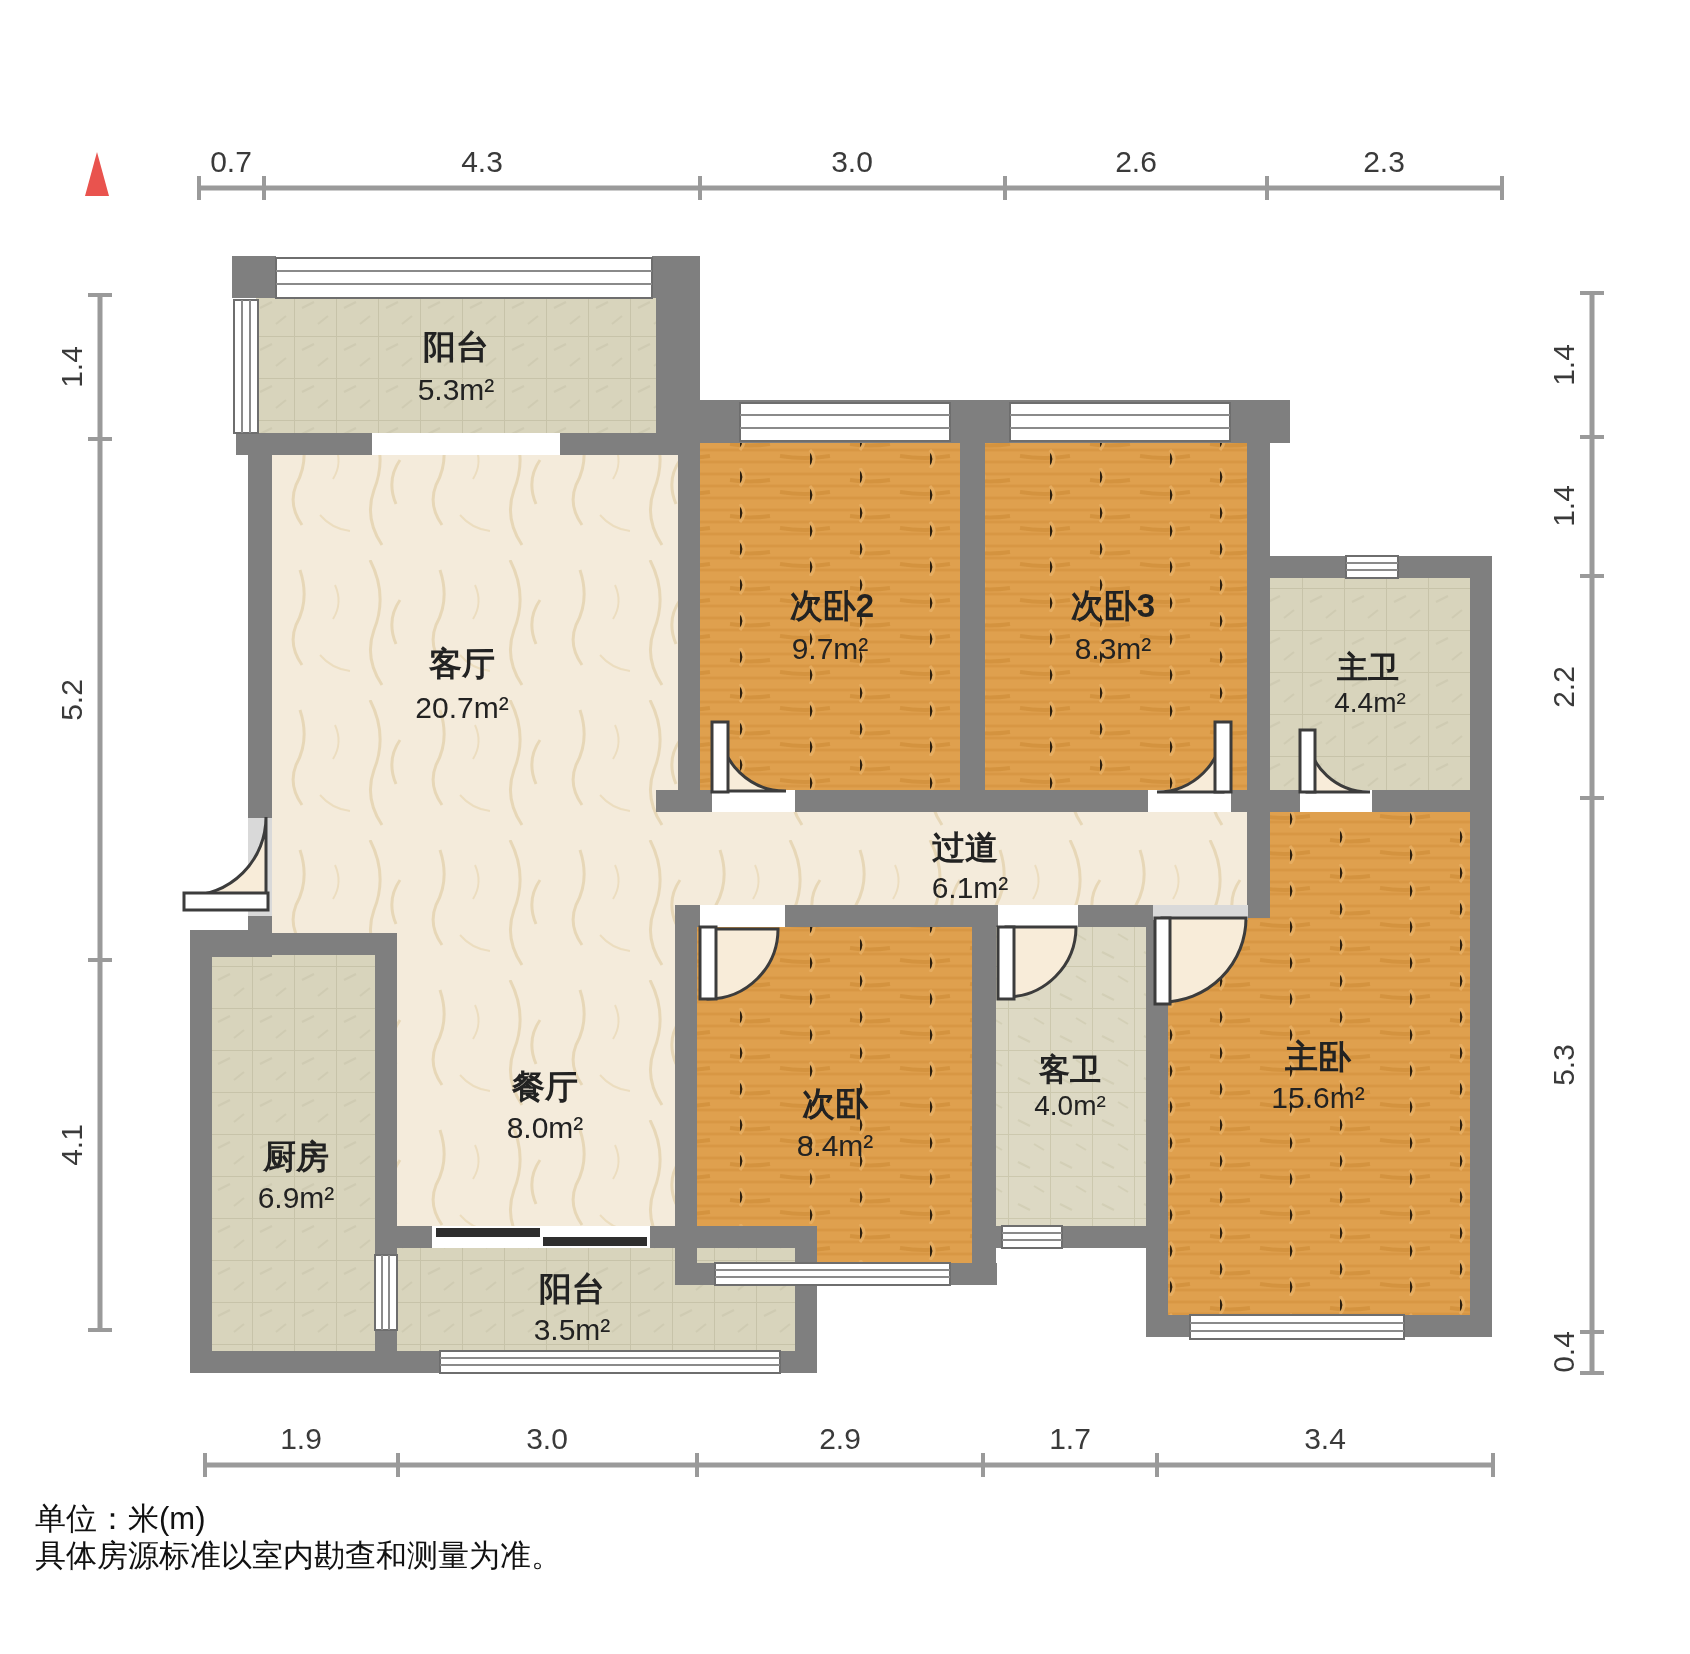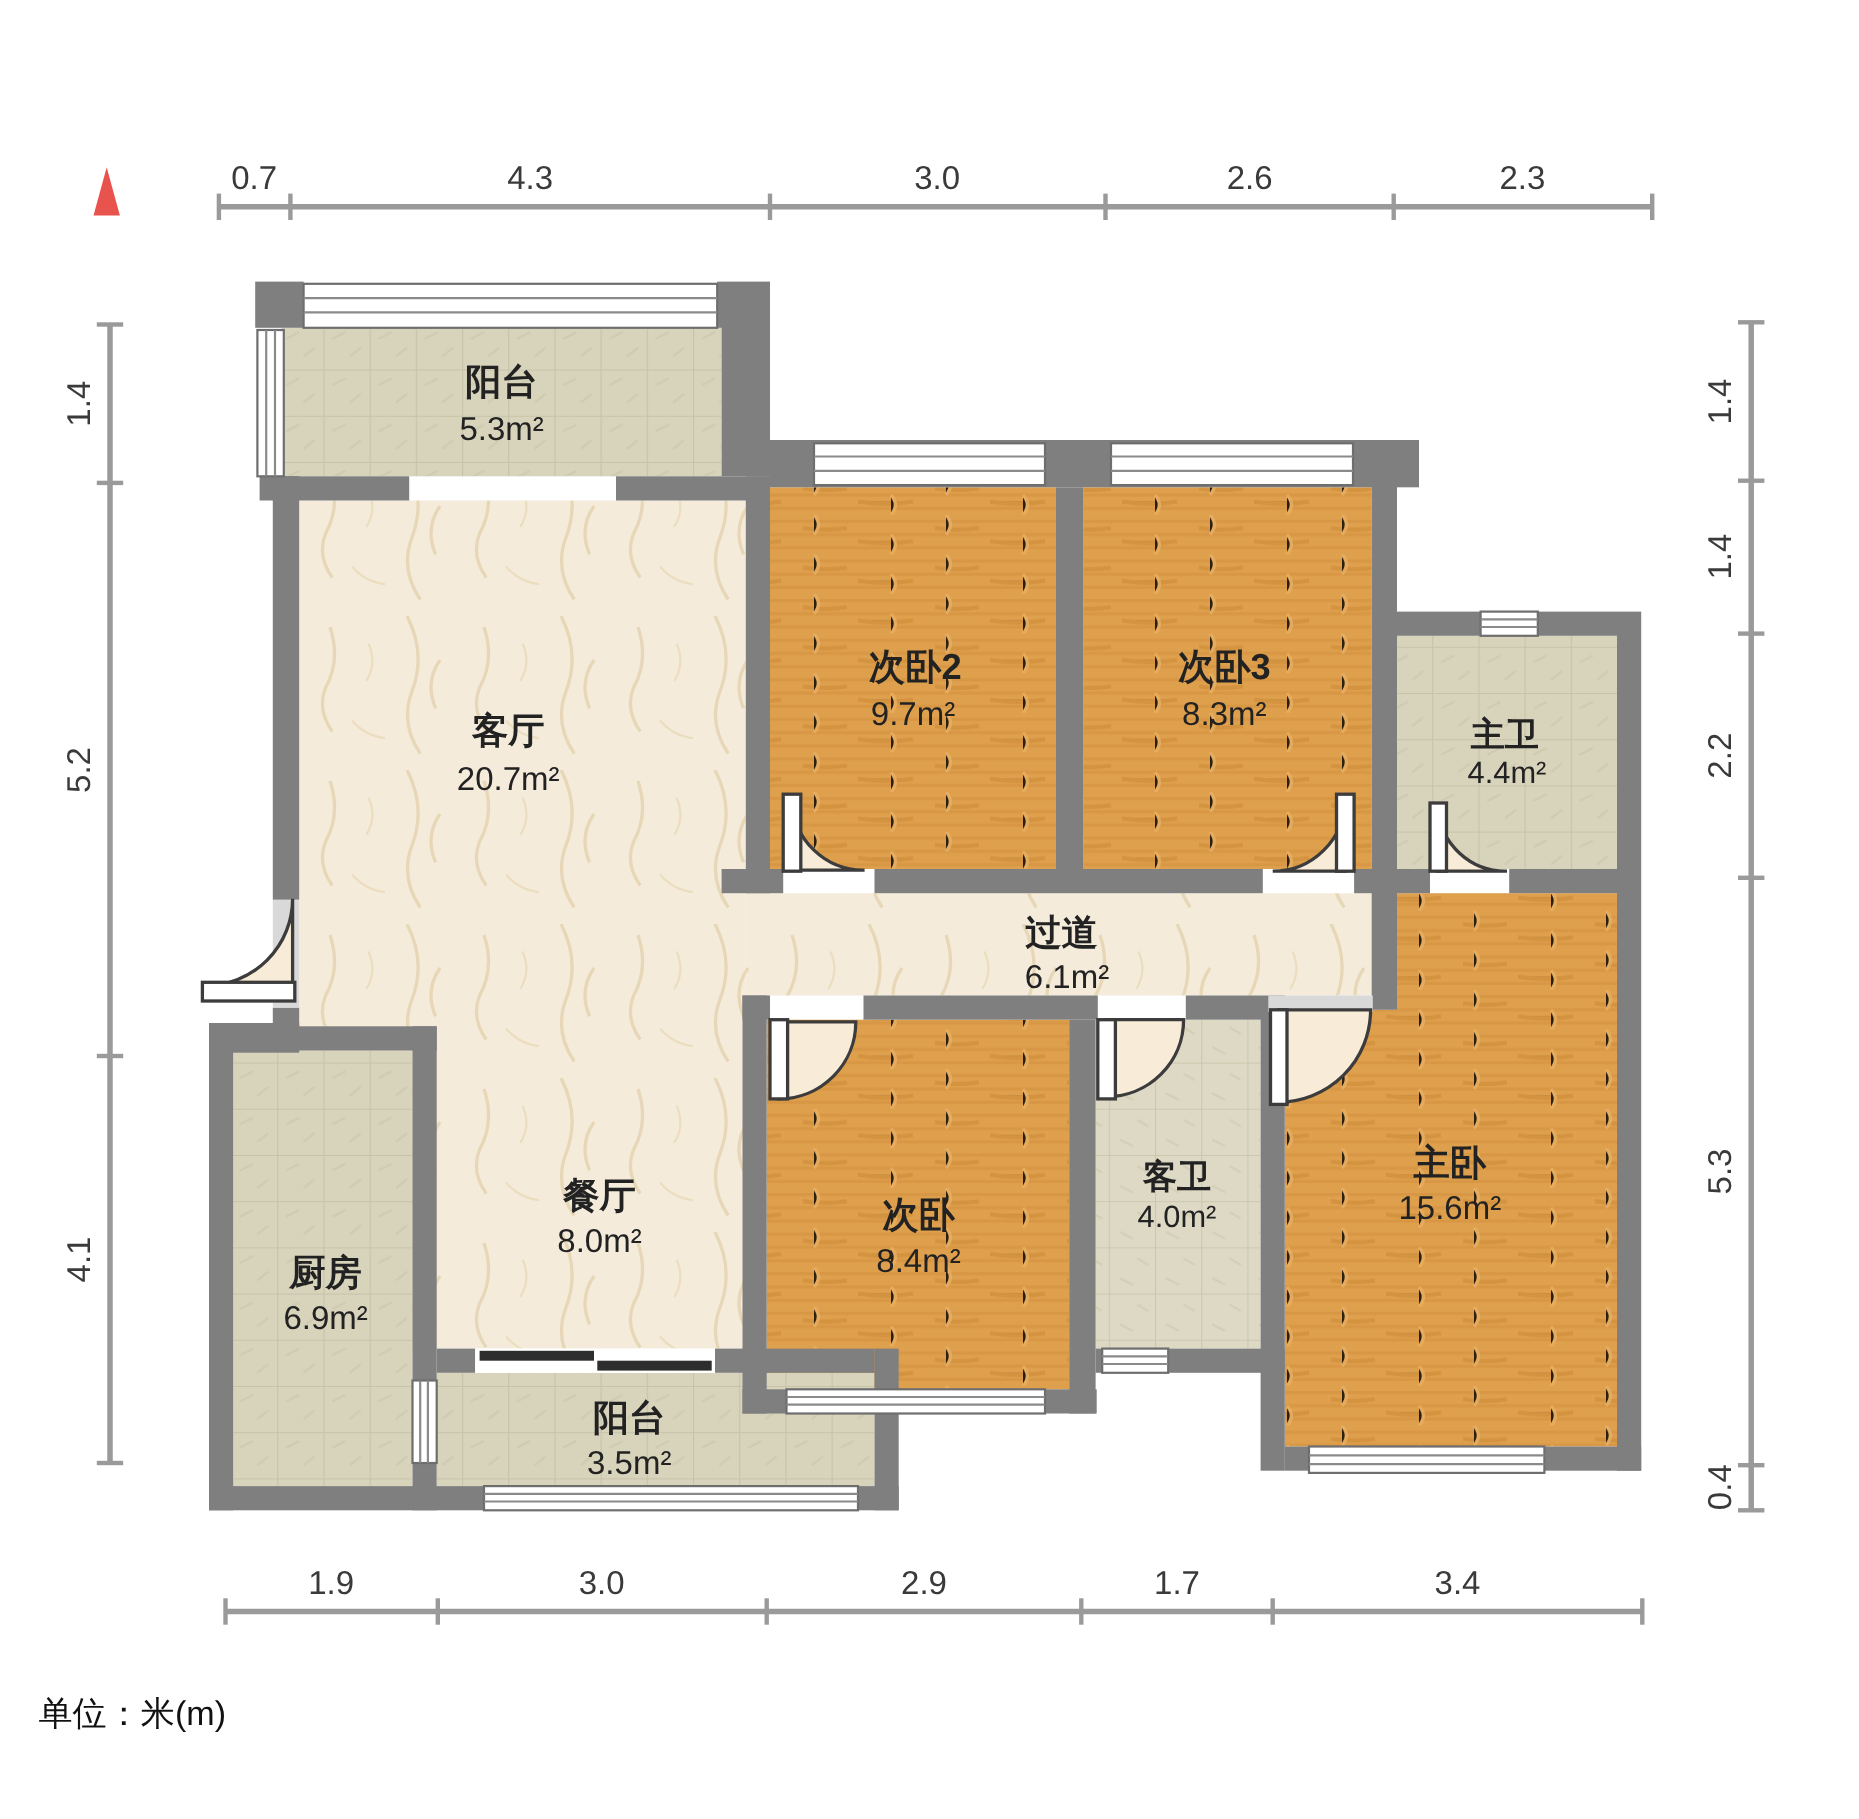--- a/index.html
+++ b/index.html
@@ -14,21 +14,21 @@
   .room-area{font-size:30px;fill:#222;font-weight:400;}
   .room-name-sm{font-size:31px;fill:#222;font-weight:600;}
   .room-area-sm{font-size:28px;fill:#222;font-weight:400;}
   .win{fill:#ffffff;stroke:#6e6e6e;stroke-width:2;}
   .winline{stroke:#8a8a8a;stroke-width:2;}
   .doorleaf{fill:#ffffff;stroke:#3c3c3c;stroke-width:3;}
   .doorarc{fill:#f8ecd9;stroke:#3c3c3c;stroke-width:3;}
   .niche{fill:#d9d9d9;}
   .footer{position:absolute;left:35px;top:1500px;color:#111;font-size:31px;line-height:37px;
           font-family:"Liberation Sans", sans-serif;}
-  .footer div{white-space:nowrap;margin-top:39px;}
+  .footer div{white-space:nowrap;}
 </style>
 </head>
 <body>
 
 <div class="page">
 <svg width="1690" height="1654" viewBox="0 0 1690 1654">
   <defs>
     <pattern id="tile" width="42" height="42" patternUnits="userSpaceOnUse">
       <rect width="42" height="42" fill="#d8d4bc"></rect>
       <path d="M0 0H42M0 0V42" stroke="#c7c3a9" stroke-width="2"></path>
@@ -308,14 +308,15 @@
       <text class="dimtext" x="1574" y="506" transform="rotate(-90 1574 506)">1.4</text>
       <text class="dimtext" x="1574" y="687" transform="rotate(-90 1574 687)">2.2</text>
       <text class="dimtext" x="1574" y="1065" transform="rotate(-90 1574 1065)">5.3</text>
       <text class="dimtext" x="1574" y="1352" transform="rotate(-90 1574 1352)">0.4</text>
     </g>
   </g>
 </svg>
 
   <div class="footer">
     <div>单位：米(m)</div>
+    <div>具体房源标准以室内勘查和测量为准。</div>
   </div>
 </div>
 
 </body></html>

